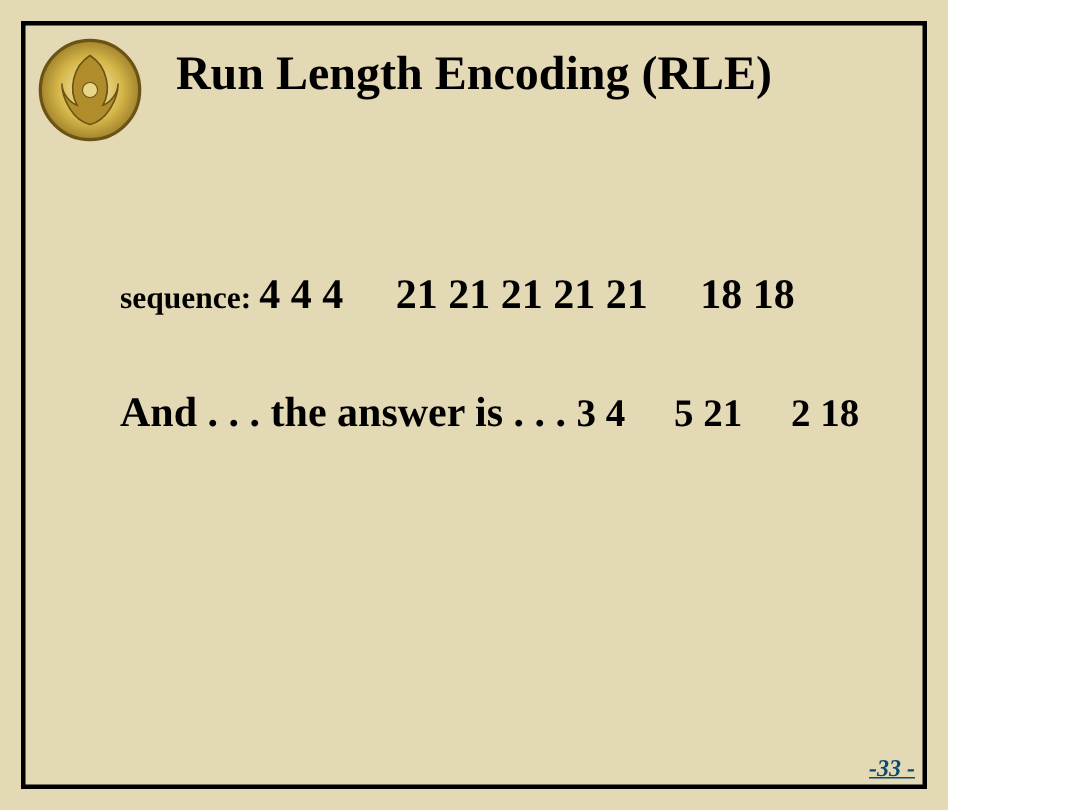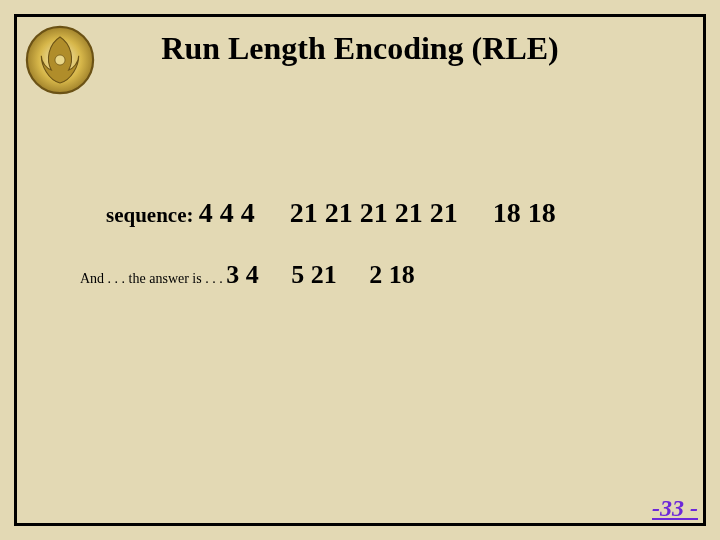--- a/index.html
+++ b/index.html
@@ -4,21 +4,21 @@
 <style>
   html, body {
     margin: 0;
     padding: 0;
     width: 720px;
     height: 540px;
     overflow: hidden;
   }
   .slide {
     position: relative;
-    width: 720px;
+    width: 632px;
     height: 540px;
     background: #e3d9b4;
     box-sizing: border-box;
     font-family: Georgia, "Times New Roman", serif;
     color: #000;
   }
   .frame {
     position: absolute;
     top: 14px;
     left: 14px;
@@ -46,46 +46,46 @@
   }
   .body-text {
     position: absolute;
     left: 80px;
     right: 50px;
     font-size: 21px;
     font-weight: bold;
     line-height: 1.5;
   }
   .line1 { top: 130px; }
-  .line2 { top: 192px; margin-left: 26px; }
+  .line2 { top: 176px; }
   .line3 { top: 255px; }
   .seq-label {
     font-size: 21px;
     font-weight: bold;
   }
   .seq-numbers {
     font-size: 28px;
     font-weight: bold;
   }
   .answer-prefix {
-    font-size: 14px;
-    font-weight: normal;
+    font-size: 28px;
+    font-weight: bold;
   }
   .answer-values {
     font-size: 26px;
     font-weight: bold;
   }
   .page-number {
     position: absolute;
     bottom: 18px;
     right: 22px;
-    font-size: 24px;
+    font-size: 16px;
     font-style: italic;
     font-weight: bold;
-    color: #6d28d9;
+    color: #0c4a6e;
     text-decoration: underline;
   }
 </style>
 </head>
 <body>
 
 <div class="slide">
   <div class="frame"></div>
 
   <svg class="logo" viewBox="0 0 100 100">

